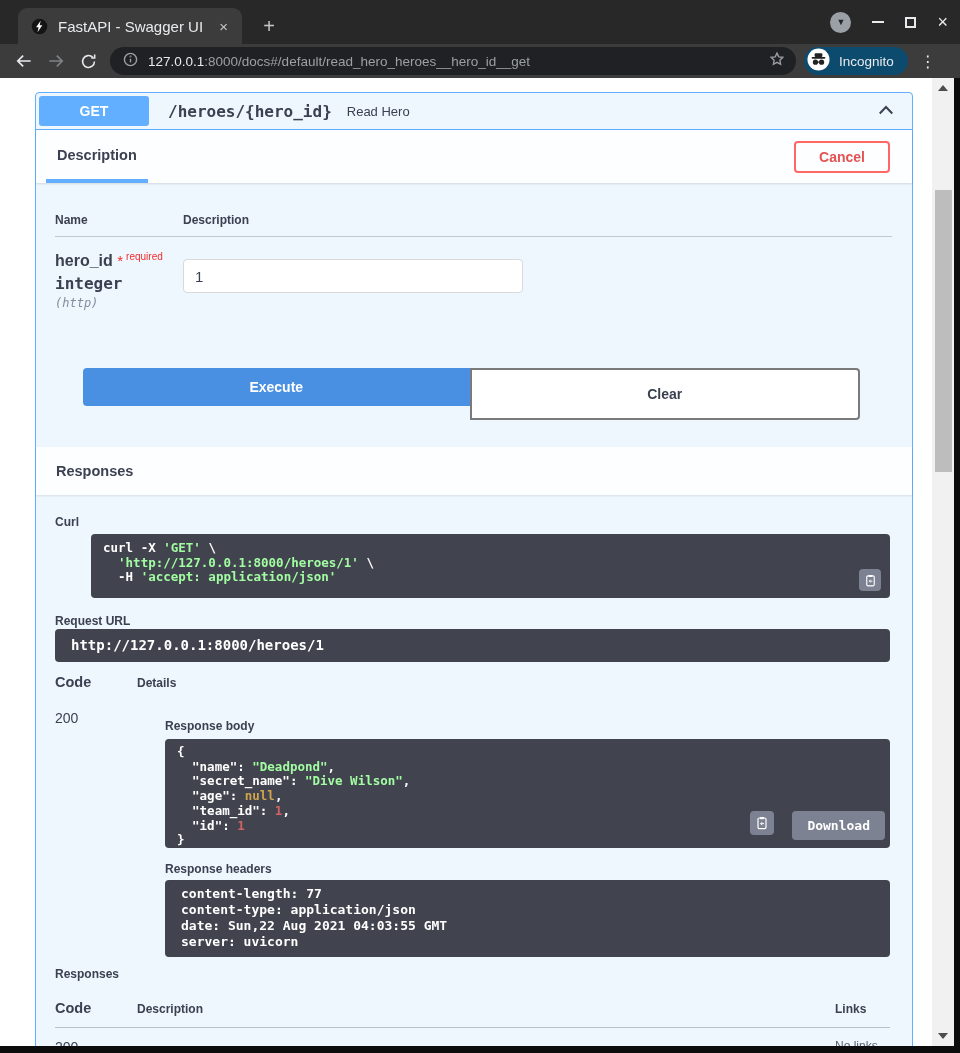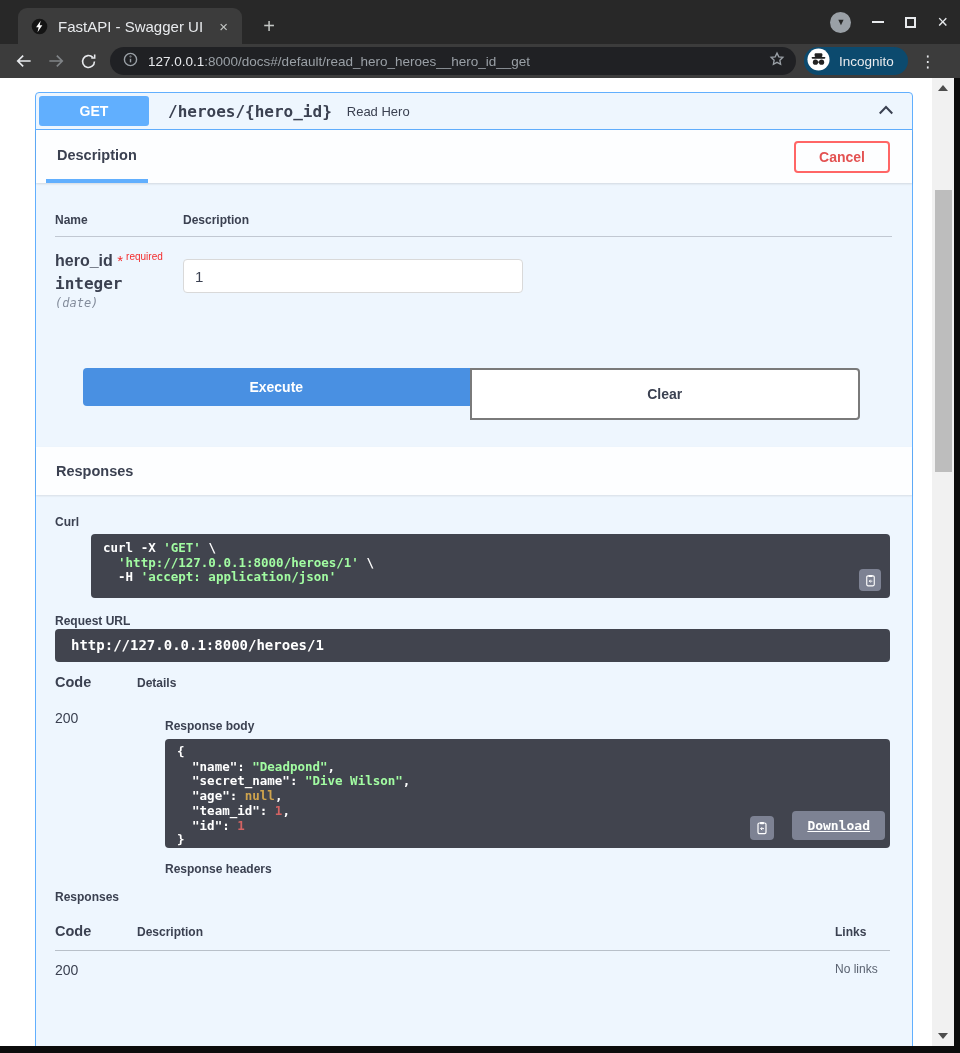--- a/index.html
+++ b/index.html
@@ -99,21 +99,21 @@
 
   .server-response-label { display: block; margin-top: 17px; }
   .sr-table-head { display: flex; margin-top: 12px; align-items: baseline; }
   .sr-code-h { width: 82px; font-size: 14.5px; font-weight: 700; }
   .sr-details-h { font-size: 12px; font-weight: 700; }
   .sr-row { display: flex; padding-top: 20px; }
   .sr-code-cell { width: 82px; font-size: 14px; }
   .sr-details-cell { flex: 1; padding-left: 28px; }
   .response-body-label { display: block; margin: 9px 0 6px; }
   .response-body-block { min-height: 108px; padding: 6px 12px 0; font-size: 12.5px; line-height: 14.7px; position: relative; }
-  .body-actions { position: absolute; right: 5px; bottom: 8px; display: flex; align-items: flex-end; gap: 18px; text-decoration: underline; }
+  .body-actions { position: absolute; right: 5px; bottom: 8px; display: flex; align-items: flex-start; gap: 18px; }
   .copy-btn-inline { position: static; width: 24px; height: 24px; }
   .btn-download { background: #7d8293; color: #fff; border: none; border-radius: 4px; padding: 7px 15px;
                   font-weight: 700; font-size: 13px; font-family: inherit; }
   .response-headers-label { display: block; margin: 14px 0 4px; }
   .response-headers-block { height: 77px; padding: 6px 12px 6px 16px; font-size: 13px; line-height: 16px; }
 
   .doc-responses-label { display: block; margin-top: 10px; }
   .doc-head { display: flex; margin-top: 19px; align-items: baseline; padding-bottom: 11px;
               border-bottom: 1px solid rgba(59,65,81,.3); }
   .doc-code-h { width: 82px; font-size: 14.5px; font-weight: 700; }
@@ -231,21 +231,21 @@
 
     <div class="params-area">
       <div class="params-head">
         <div class="col-name-h">Name</div>
         <div>Description</div>
       </div>
       <div class="param-row">
         <div class="param-meta">
           <div><span class="param-name">hero_id</span> <span class="req-star">*</span><span class="req-label">required</span></div>
           <div class="param-type">integer</div>
-          <div class="param-in">(date)</div>
+          <div class="param-in">(http)</div>
         </div>
         <div class="param-input">
           <input type="text" value="1" style="">
         </div>
       </div>
       <div class="execute-wrapper">
         <div class="btn-row">
           <button class="btn-execute">Execute</button>
           <button class="btn-clear">Clear</button>
         </div>
@@ -280,20 +280,24 @@
 </span><span class="tok-plain">  </span><span class="tok-key">"secret_name"</span><span class="tok-plain">: </span><span class="tok-str">"Dive Wilson"</span><span class="tok-plain">,
 </span><span class="tok-plain">  </span><span class="tok-key">"age"</span><span class="tok-plain">: </span><span class="tok-null">null</span><span class="tok-plain">,
 </span><span class="tok-plain">  </span><span class="tok-key">"team_id"</span><span class="tok-plain">: </span><span class="tok-num">1</span><span class="tok-plain">,
 </span><span class="tok-plain">  </span><span class="tok-key">"id"</span><span class="tok-plain">: </span><span class="tok-num">1</span><span class="tok-plain">
 </span><span class="tok-plain">}</span><div class="body-actions"><button class="copy-btn copy-btn-inline"><svg viewBox="0 0 24 24" width="16" height="16">
                     <rect x="6" y="4.5" width="12" height="16" rx="2" stroke="#fff" fill="none" stroke-width="1.8"></rect>
                     <rect x="9" y="3" width="6" height="3.4" rx="1" fill="#fff"></rect>
                     <path d="M15 13h-5m0 0 2.2-2.2M10 13l2.2 2.2" stroke="#fff" stroke-width="1.5" fill="none"></path>
                   </svg></button><button class="btn-download">Download</button></div></div>
           <span class="small-label response-headers-label">Response headers</span>
+          <div class="code-block response-headers-block">content-length: 77
+content-type: application/json
+date: Sun,22 Aug 2021 04:03:55 GMT
+server: uvicorn</div>
         </div>
       </div>
 
       <span class="small-label doc-responses-label">Responses</span>
       <div class="doc-head">
         <div class="doc-code-h">Code</div>
         <div class="doc-desc-h">Description</div>
         <div class="doc-links-h">Links</div>
       </div>
       <div class="doc-row">

